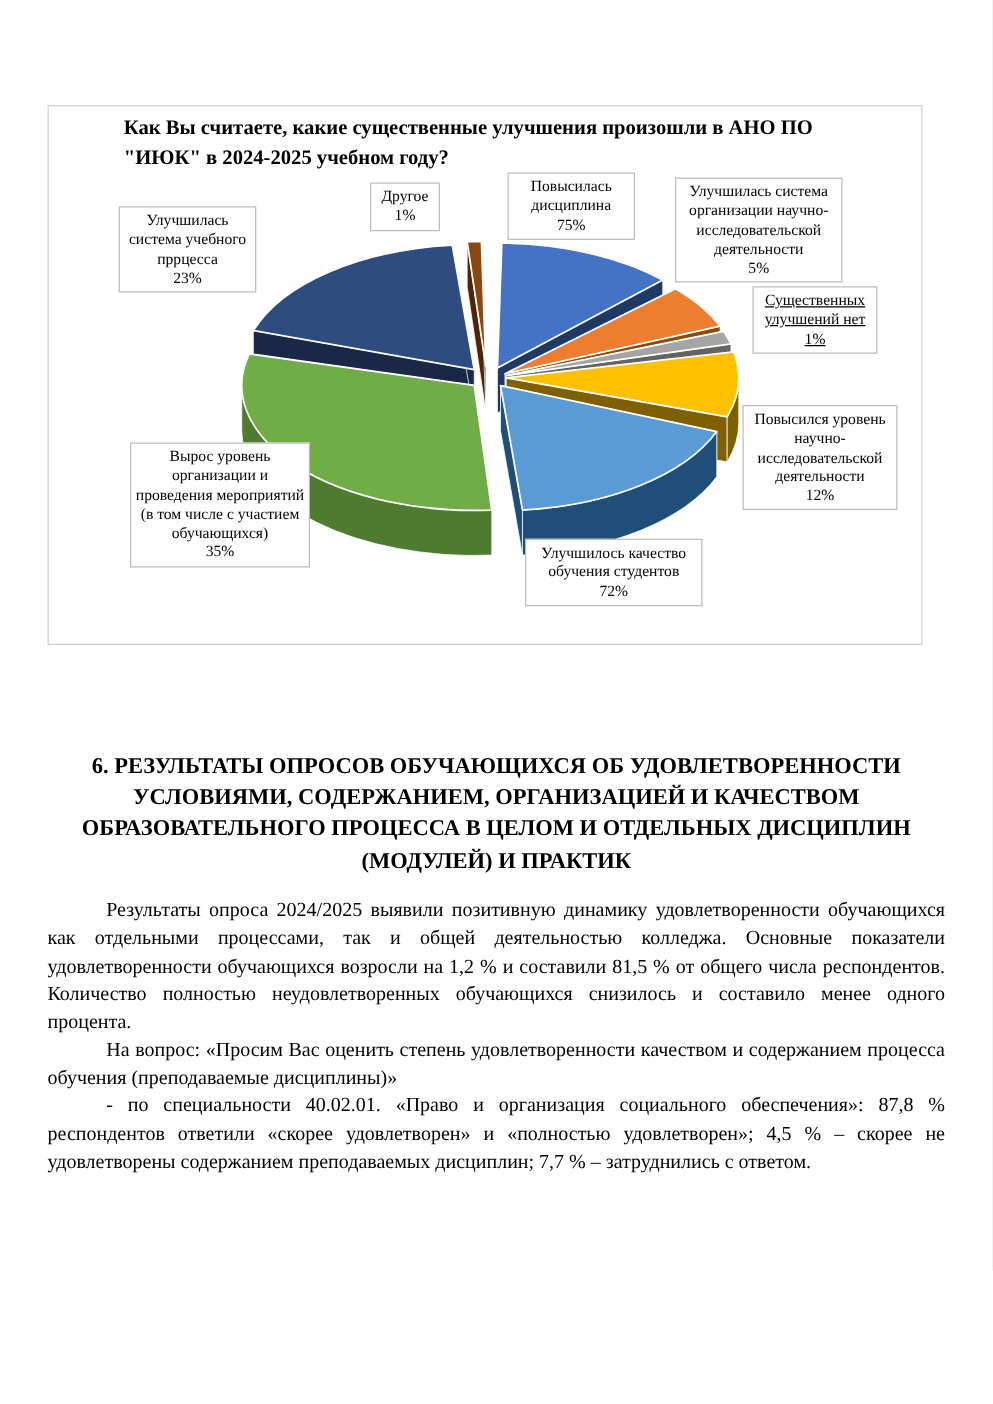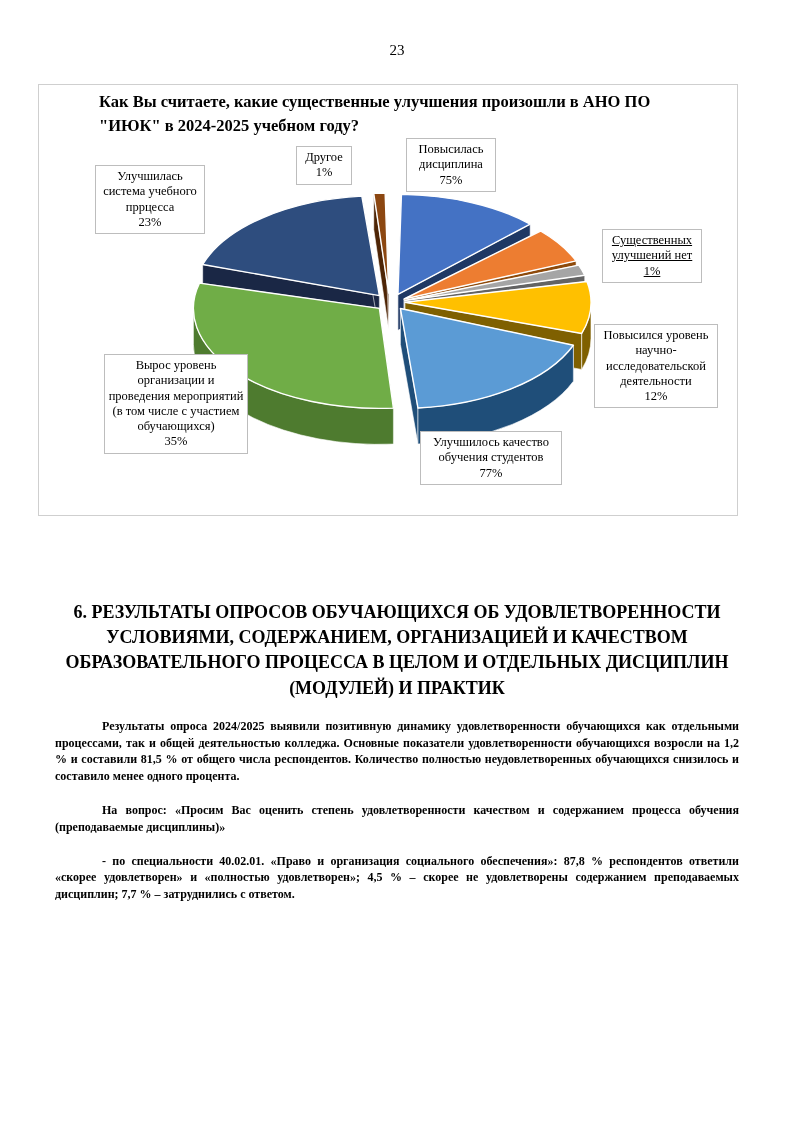--- a/index.html
+++ b/index.html
@@ -27,31 +27,29 @@
     font-size:12.5px;line-height:1.22;text-align:center;
     padding:3px 3px;box-sizing:border-box;
   }
   .plabel span{display:block;}
   .text-block{position:absolute;left:38px;top:600px;width:718px;}
   .section-heading{
     font-size:18px;font-weight:bold;text-align:center;margin:0 0 17px 0;
     line-height:1.4;
   }
   .text-block p{
-    margin:17px;font-size:12px;line-height:1.4;text-align:justify;
+    margin:0;font-size:16px;line-height:1.4;text-align:justify;
     text-indent:47px;
-    font-weight:bold;
   }
 </style>
 </head>
 <body>
 
 <div class="page">
 
-  <div class="page-number">23</div>
 
   <div class="chart-frame"></div>
 
   <svg id="pie-svg" class="pie-svg" viewBox="0 0 794 1123">
       <g>
         <path d="M 388.63 293.04 L 373.73 193.36 L 373.73 229.36 L 388.63 329.04 Z" fill="#4E2506" stroke="#ffffff" stroke-width="0.6" stroke-linejoin="round"></path>
         <path d="M 388.63 293.04 L 385.14 193.06 L 385.14 229.06 L 388.63 329.04 Z" fill="#4E2506" stroke="#ffffff" stroke-width="0.6" stroke-linejoin="round"></path>
         <path d="M 388.63 293.04 L 373.73 193.36 A 186 100 0 0 1 385.14 193.06 Z" fill="#8C4711" stroke="#ffffff" stroke-width="1.4" stroke-linejoin="round"></path>
       </g>
       <g>
@@ -101,39 +99,43 @@
   <div class="plabel" style="left:95px;top:165px;width:110px;">
     <span>Улучшилась система учебного пррцесса</span>
     <span class="pct">23%</span>
   </div>
 
   <div class="plabel" style="left:296px;top:146px;width:56px;">
     <span>Другое</span>
     <span class="pct">1%</span>
   </div>
 
-  <div class="plabel" style="left:406px;top:138px;width:90px;">
+  <div class="plabel" style="left:406px;top:138px;width:102px;">
     <span>Повысилась дисциплина</span>
     <span class="pct">75%</span>
   </div>
 
+  <div class="plabel" style="left:540px;top:142px;width:134px;">
+    <span>Улучшилась система организации научно-исследовательской деятельности</span>
+    <span class="pct">5%</span>
+  </div>
 
   <div class="plabel" style="left:602px;top:229px;width:100px;text-decoration:underline;">
     <span>Существенных улучшений нет</span>
     <span class="pct">1%</span>
   </div>
 
   <div class="plabel" style="left:594px;top:324px;width:124px;">
     <span>Повысился уровень научно-исследовательской деятельности</span>
     <span class="pct">12%</span>
   </div>
 
   <div class="plabel" style="left:420px;top:431px;width:142px;">
     <span>Улучшилось качество обучения студентов</span>
-    <span class="pct">77%</span>
+    <span class="pct">72%</span>
   </div>
 
   <div class="plabel" style="left:104px;top:354px;width:144px;">
     <span>Вырос уровень организации и проведения мероприятий (в том числе с участием обучающихся)</span>
     <span class="pct">35%</span>
   </div>
 
   <div class="text-block">
     <h2 class="section-heading">6. РЕЗУЛЬТАТЫ ОПРОСОВ ОБУЧАЮЩИХСЯ ОБ УДОВЛЕТВОРЕННОСТИ УСЛОВИЯМИ, СОДЕРЖАНИЕМ, ОРГАНИЗАЦИЕЙ И КАЧЕСТВОМ ОБРАЗОВАТЕЛЬНОГО ПРОЦЕССА В ЦЕЛОМ И ОТДЕЛЬНЫХ ДИСЦИПЛИН (МОДУЛЕЙ) И ПРАКТИК</h2>
     <p>Результаты опроса 2024/2025 выявили позитивную динамику удовлетворенности обучающихся как отдельными процессами, так и общей деятельностью колледжа. Основные показатели удовлетворенности обучающихся возросли на 1,2 % и составили 81,5 % от общего числа респондентов. Количество полностью неудовлетворенных обучающихся снизилось и составило менее одного процента.</p>

